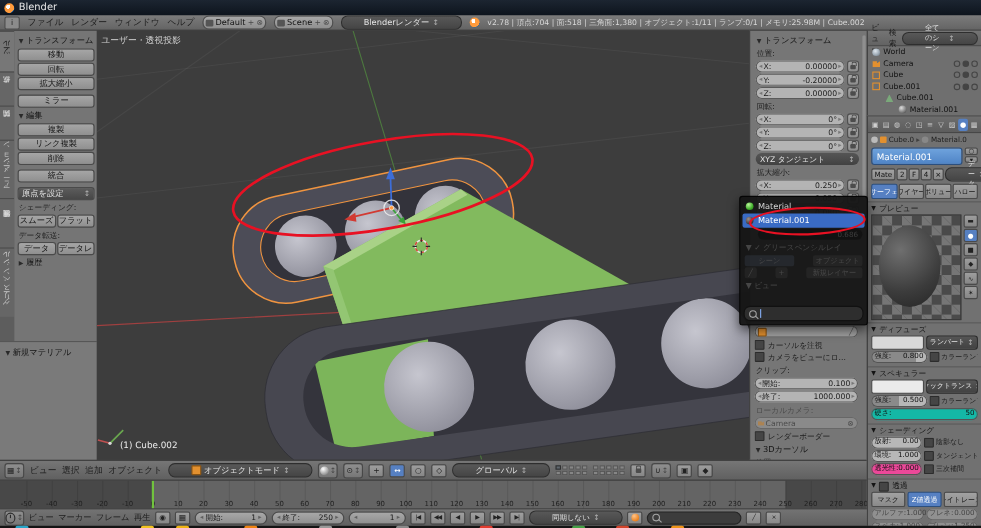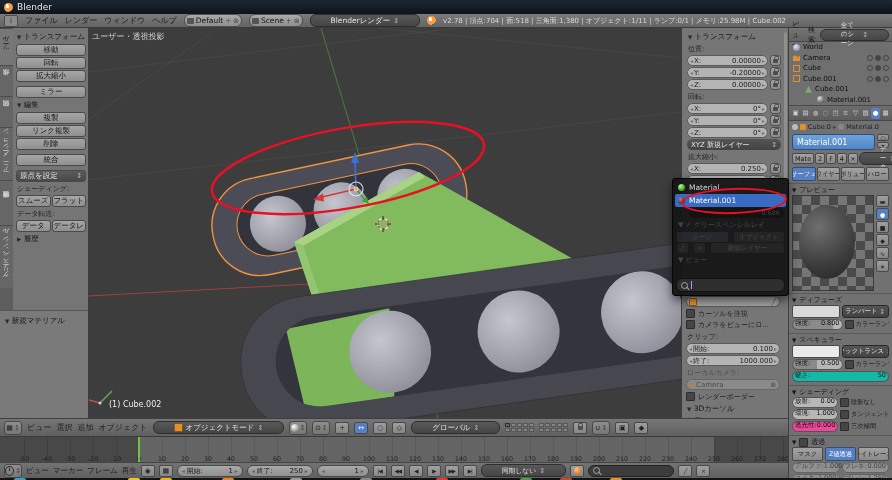--- a/index.html
+++ b/index.html
@@ -75,21 +75,21 @@
     border-radius:3px;box-shadow:0 4px 10px rgba(0,0,0,.55);padding:2px;box-sizing:border-box;z-index:30}
   .pitem{height:13px;display:flex;align-items:center;gap:4px;padding:0 3px;border-radius:2px;font-size:7.5px;color:#d5d5d5}
   .pitem.sel{background:#3a6bc4;color:#fff}
   .mdot{width:7px;height:7px;border-radius:50%;flex:0 0 auto}
   .mdot.g{background:radial-gradient(circle at 35% 30%,#b9f59a,#3fae2a 60%,#1e6b12)}
   .mdot.d{background:radial-gradient(circle at 35% 30%,#9b8f8f,#4a4242 60%,#211d1d)}
   .ghost{opacity:.28;filter:grayscale(60%)}
   .gfield{height:10px;background:#000000;border-radius:5px;margin:1px 2px 1px 14px;font-size:6.5px;color:#999;
     display:flex;align-items:center;justify-content:flex-end;padding:0 4px}
   .gtext{font-size:7px;color:#bbb;padding:1px 3px;white-space:nowrap}
-  .gbtns{display:flex;gap:6px;margin:1px 2px}
+  .gbtns{display:flex;gap:17px;margin:1px 2px}
   .gbtn{flex:1;height:10px;background:#3f3f3f;border-radius:2px;font-size:6.5px;color:#bbb;
     display:flex;align-items:center;justify-content:center}
   .gbtn.on{background:#35507e}
   .gsq{flex:0 0 11px}
   #psearch{position:absolute;left:3px;right:3px;bottom:3px;height:12px;background:#2e2e2e;border:1px solid #111;
     border-radius:6px;display:flex;align-items:center;gap:3px;padding:0 4px}
   .mag{width:5px;height:5px;border:1px solid #a5a5a5;border-radius:50%;position:relative;flex:0 0 auto}
   .mag::after{content:"";position:absolute;width:4px;height:1px;background:#a5a5a5;transform:rotate(45deg);right:-3px;bottom:-1px}
   .caret{width:1px;height:8px;background:#86aef5}
   .rellipse{border:2px solid #e81123;border-radius:50%;background:transparent;z-index:40}
@@ -418,21 +418,21 @@
           <span class="lab">Z:</span>
           <span class="val">0°</span>
           <span class="ar">▸</span>
         </div>
         <div class="lockbtn">
           <span class="lock"></span>
         </div>
       </div>
     <div class="nrow">
         <div class="nf" style="background:linear-gradient(#555,#424242);box-shadow:none;color:#e5e5e5">
-          <span class="lab">XYZ 新規レイヤー</span>
+          <span class="lab">XYZ タンジェント</span>
           <span class="val ud">↕</span>
         </div>
       </div>
     <div class="lblsm">拡大縮小:</div>
     <div class="nrow">
         <div class="nf">
           <span class="ar">◂</span>
           <span class="lab">X:</span>
           <span class="val">0.250</span>
           <span class="ar">▸</span>

